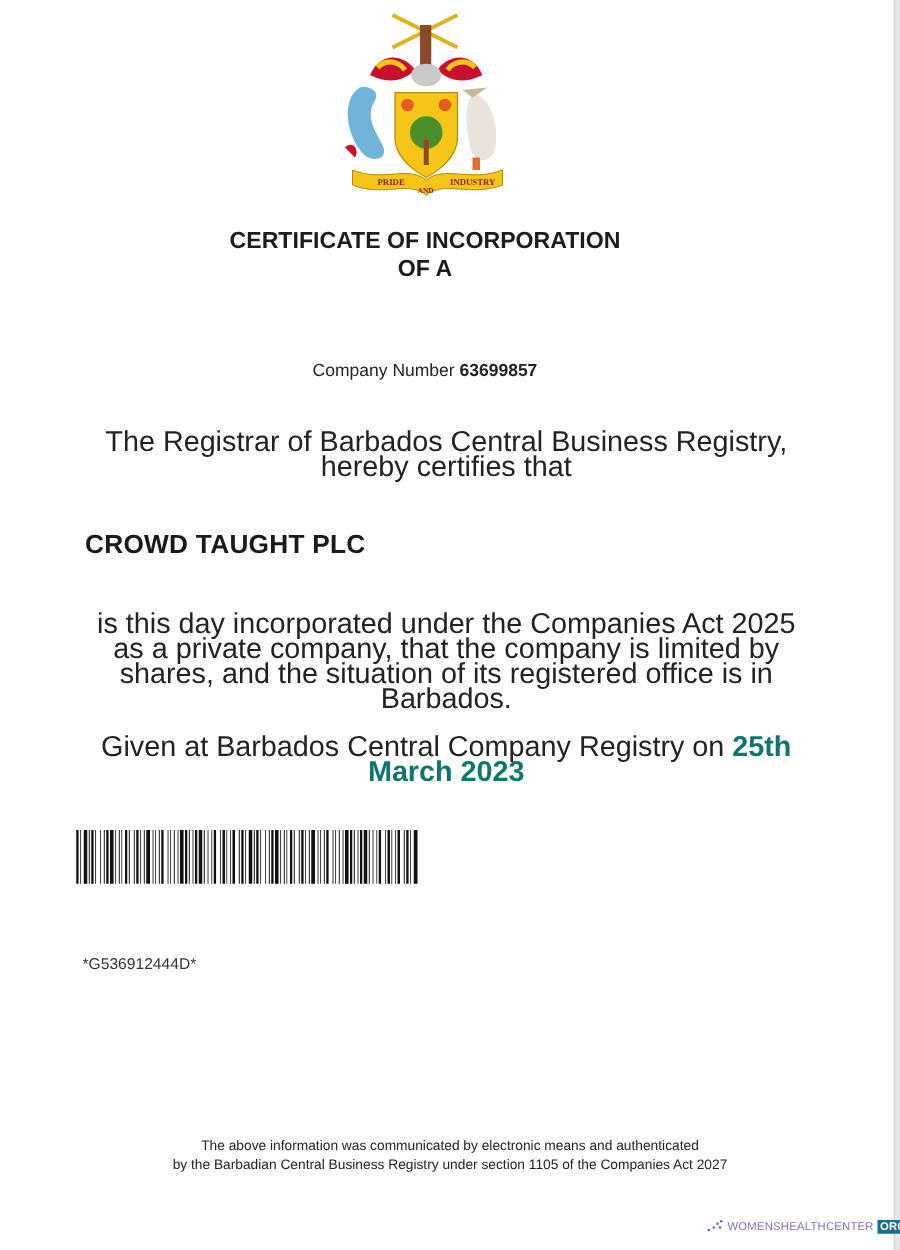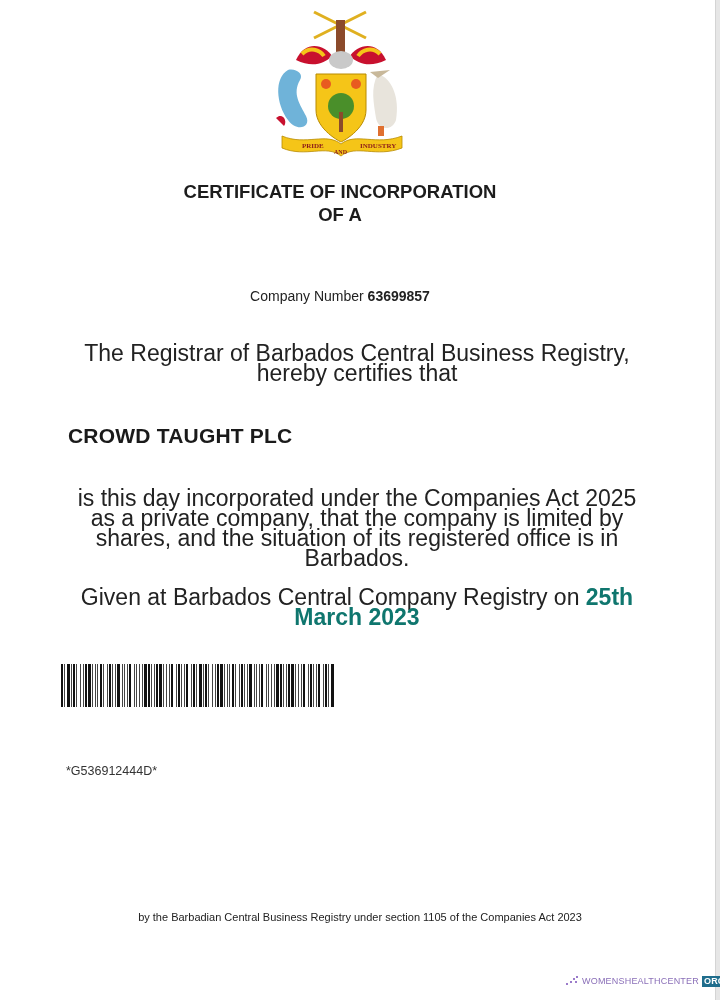--- a/index.html
+++ b/index.html
@@ -265,21 +265,22 @@
     <span style="width: 1px; background: rgb(255, 255, 255);"></span>
     <span style="width: 2px; background: rgb(17, 17, 17);"></span>
     <span style="width: 1px; background: rgb(255, 255, 255);"></span>
     <span style="width: 1px; background: rgb(68, 68, 68);"></span>
     <span style="width: 2px; background: rgb(255, 255, 255);"></span>
     <span style="width: 3px; background: rgb(17, 17, 17);"></span>
   </div>
 <div class="barcode-text">*G536912444D*</div>
 
 <div class="footer">
-  <div>by the Barbadian Central Business Registry under section 1105 of the Companies Act 2023</div>
+  <div>The above information was communicated by electronic means and authenticated</div>
+  <div>by the Barbadian Central Business Registry under section 1105 of the Companies Act 2027</div>
 </div>
 
 <div class="wm">
   <span class="dots">
     <i style="left:0;top:8px"></i>
       <i style="left:4px;top:6px"></i>
       <i style="left:7px;top:3px"></i>
       <i style="left:10px;top:1px"></i>
       <i style="left:9px;top:6px"></i>
   </span>

